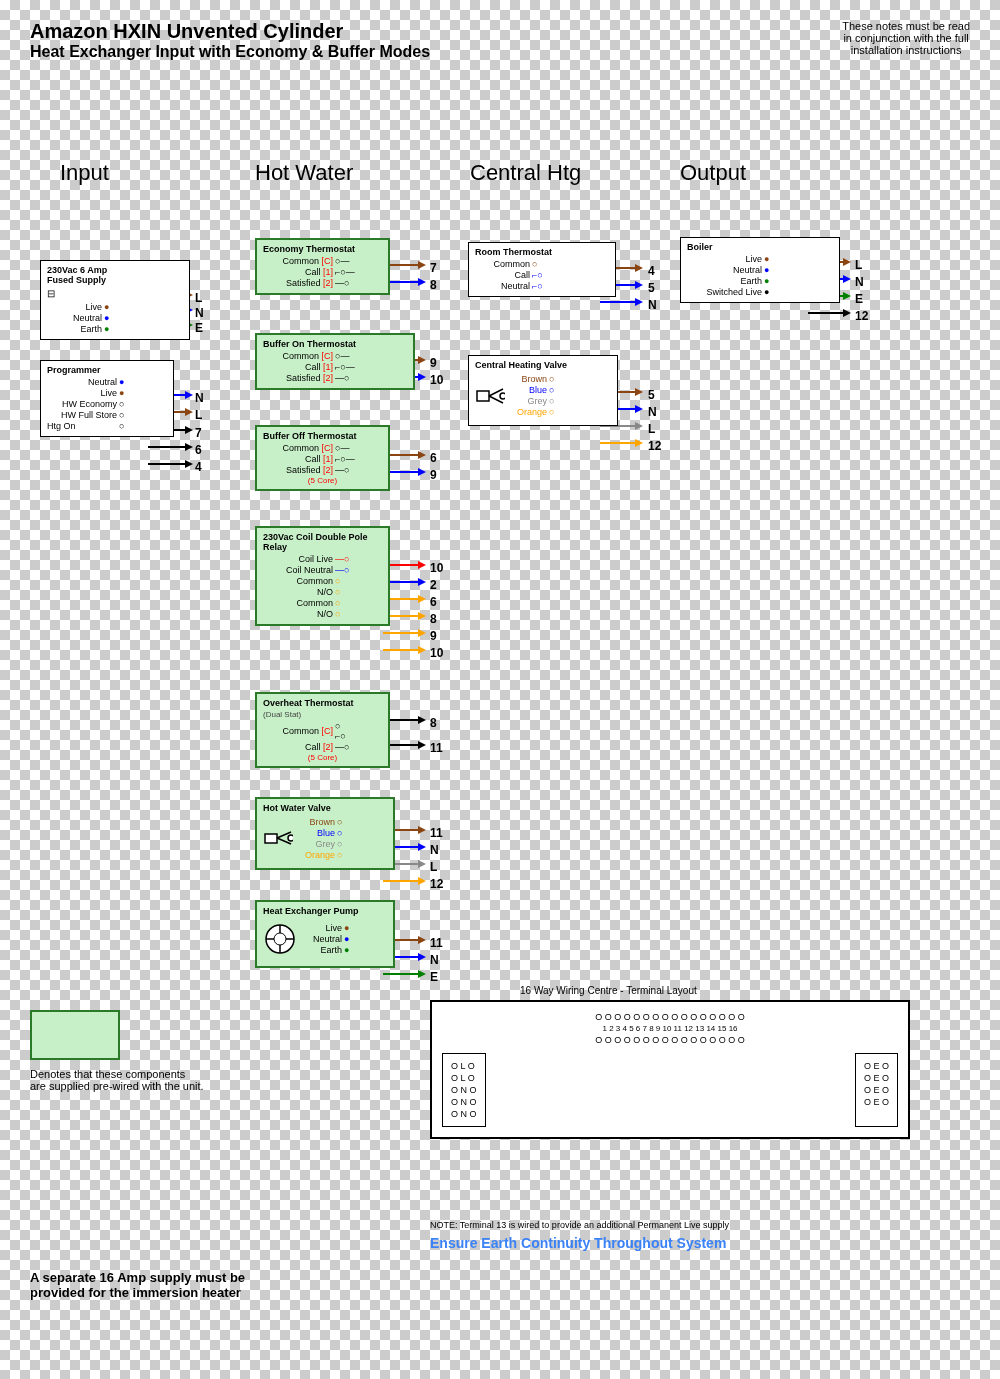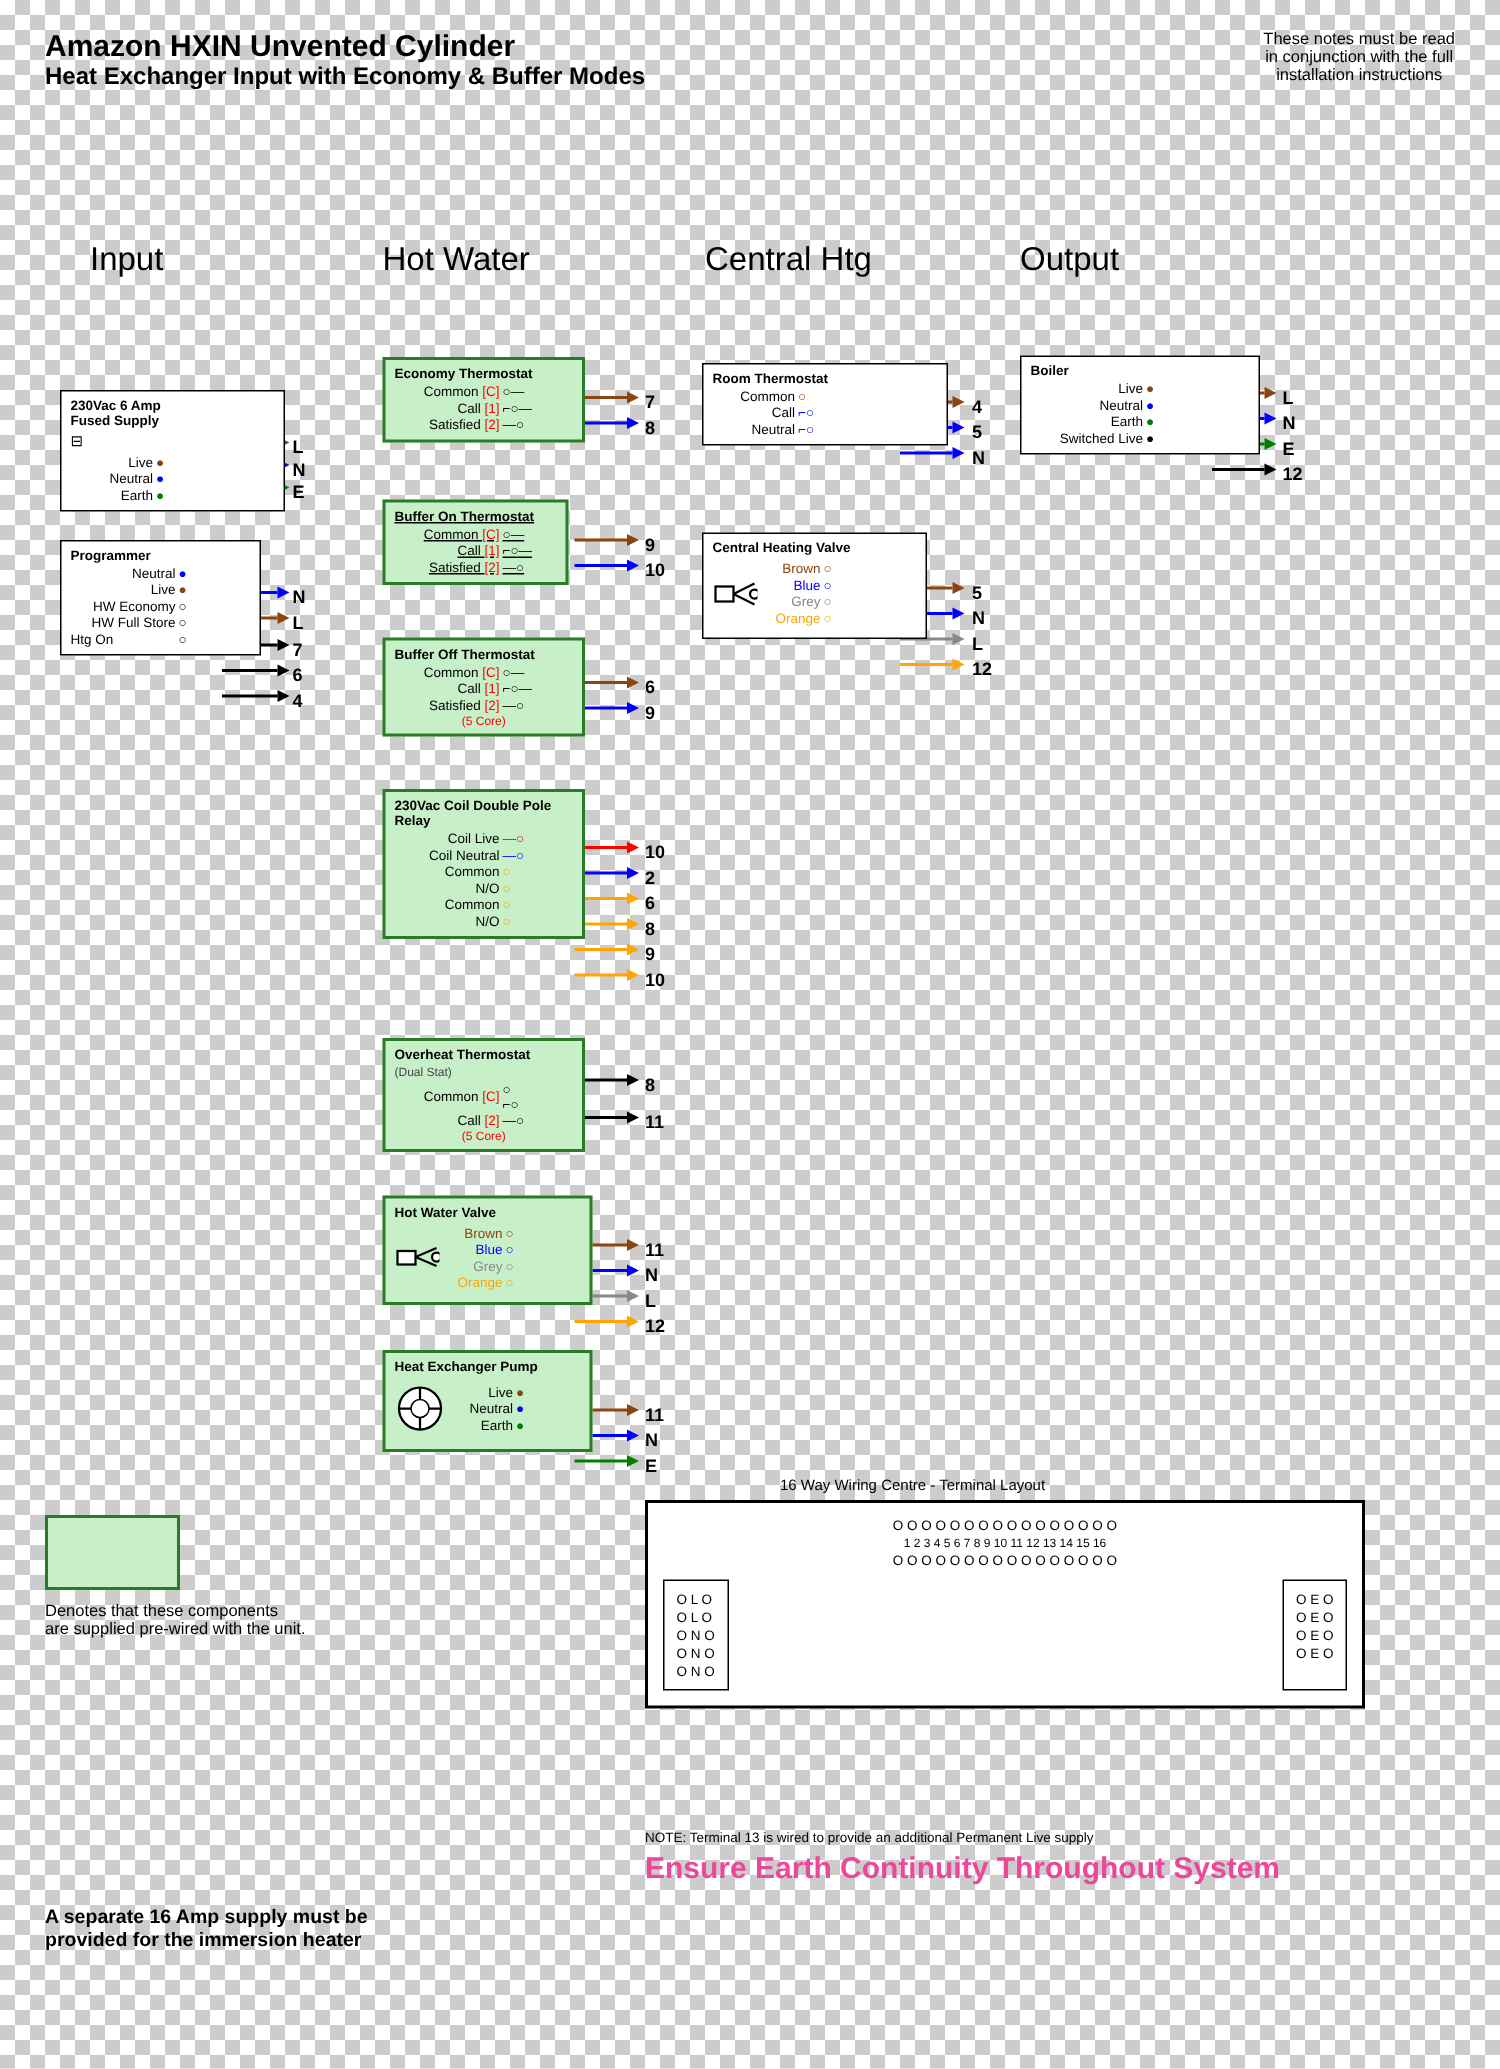--- a/index.html
+++ b/index.html
@@ -297,21 +297,21 @@
       <span style="margin:0 2px;">⌐○—</span>
     </div>
     <div class="terminal-row">
       <span style="min-width:70px; text-align:right; font-size:9px;">Satisfied <span class="red">[2]</span></span>
       <span style="margin:0 2px;">—○</span>
     </div>
   </div>
   <div style="position:absolute; left:430px; top:261px; font-size:12px; font-weight:bold;">7</div>
   <div style="position:absolute; left:430px; top:278px; font-size:12px; font-weight:bold;">8</div>
 
-  <div class="component-box green-bg" style="left:255px; top:333px; width:124px;text-decoration:underline;">
+  <div class="component-box green-bg" style="left:255px; top:333px; width:160px;">
     <div class="component-title">Buffer On Thermostat</div>
     <div class="terminal-row">
       <span style="min-width:70px; text-align:right; font-size:9px;">Common <span class="red">[C]</span></span>
       <span style="margin:0 2px;">○—</span>
     </div>
     <div class="terminal-row">
       <span style="min-width:70px; text-align:right; font-size:9px;">Call <span class="red">[1]</span></span>
       <span style="margin:0 2px;">⌐○—</span>
     </div>
     <div class="terminal-row">
@@ -451,21 +451,21 @@
           <span style="min-width:40px; text-align:right; font-size:9px;">Earth</span>
           <span style="margin:0 2px; color:green;">●</span>
         </div>
       </div>
     </div>
   </div>
   <div style="position:absolute; left:430px; top:936px; font-size:12px; font-weight:bold;">11</div>
   <div style="position:absolute; left:430px; top:953px; font-size:12px; font-weight:bold;">N</div>
   <div style="position:absolute; left:430px; top:970px; font-size:12px; font-weight:bold;">E</div>
 
-  <div class="component-box" style="left:468px; top:242px; width:164px;">
+  <div class="component-box" style="left:468px; top:242px; width:148px;">
     <div class="component-title">Room Thermostat</div>
     <div class="terminal-row">
       <span style="min-width:55px; text-align:right; font-size:9px;">Common</span>
       <span style="margin:0 2px; color:#8B4513;">○</span>
     </div>
     <div class="terminal-row">
       <span style="min-width:55px; text-align:right; font-size:9px;">Call</span>
       <span style="margin:0 2px; color:blue;">⌐○</span>
     </div>
     <div class="terminal-row">
@@ -561,21 +561,21 @@
         <div style="font-size:9px; margin:2px 0;">O E O</div>
         <div style="font-size:9px; margin:2px 0;">O E O</div>
         <div style="font-size:9px; margin:2px 0;">O E O</div>
         <div style="font-size:9px; margin:2px 0;">O E O</div>
       </div>
     </div>
   </div>
 
   <div style="position:absolute; left:430px; top:1220px; font-size:9px;">NOTE: Terminal 13 is wired to provide an additional Permanent Live supply</div>
 
-  <div style="position:absolute; left:430px; top:1235px; font-size:20px; font-weight:bold; color:#ec4899;">Ensure Earth Continuity Throughout System</div>
+  <div style="position:absolute; left:430px; top:1235px; font-size:14px; font-weight:bold; color:#3b82f6;">Ensure Earth Continuity Throughout System</div>
 
   <div class="legend-box" style="left:30px; top:1010px;"></div>
 
   <div style="position:absolute; left:30px; top:1068px; width:370px; font-size:11px;">
     <span>Denotes that these components</span><br>
     <span>are supplied pre-wired with the unit.</span><br>
     <br>
   </div>
 
   <div style="position:absolute; left:30px; top:1270px; width:370px; font-size:13px; font-weight:bold;">

